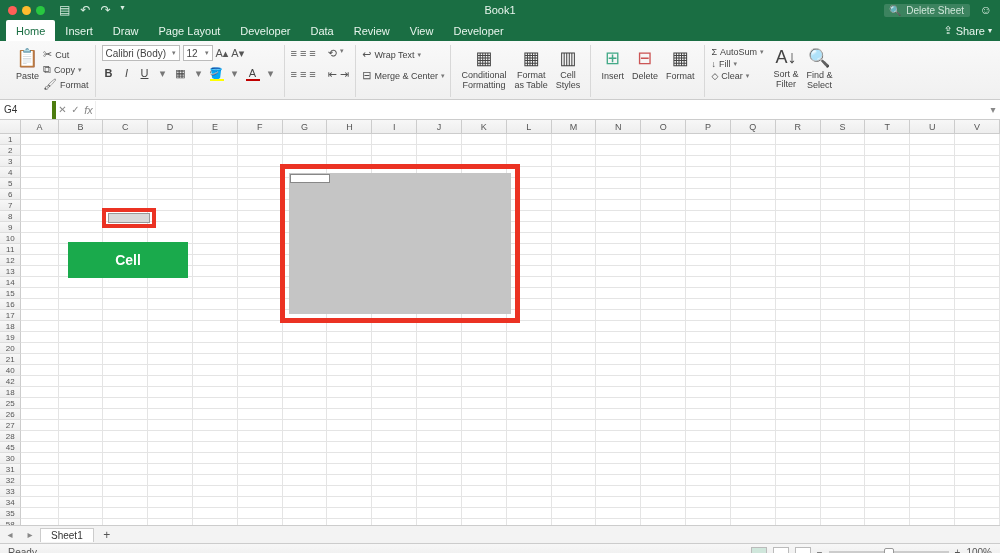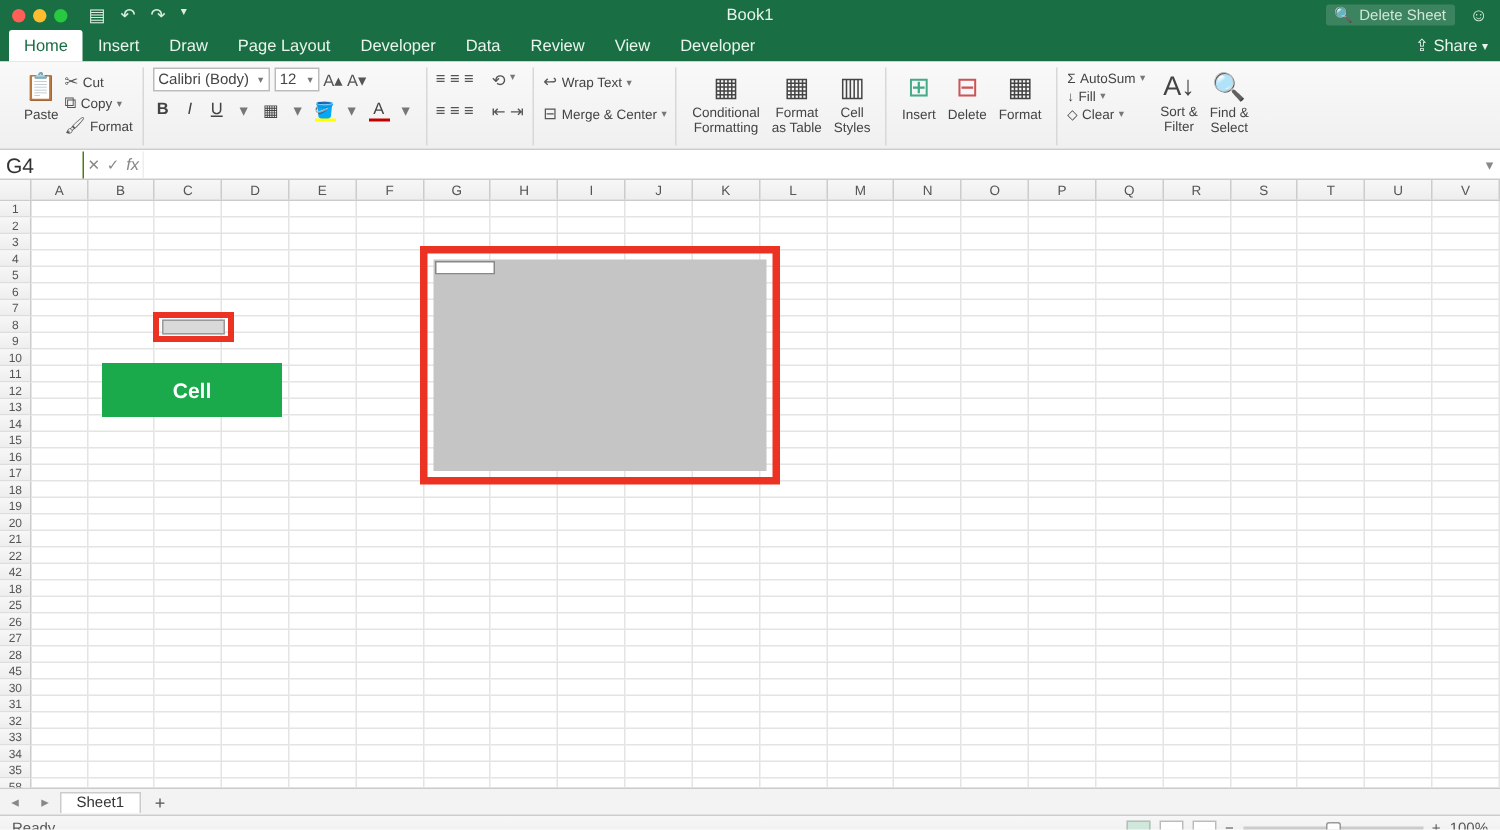--- a/index.html
+++ b/index.html
@@ -36,21 +36,21 @@
 .fontsize { width: 30px; height: 16px; font-size: 10px; border: 1px solid #bbb; background: #fff; padding: 0 3px; display: flex; align-items: center; justify-content: space-between; }
 .dd { font-size: 7px; color: #777; }
 .bu { display: flex; gap: 4px; margin-top: 4px; }
 .bu span { width: 14px; text-align: center; font-size: 11px; }
 
 
 .alnrow { display: flex; gap: 3px; }
 
 
 .fxbar { height: 20px; border-bottom: 1px solid #ccc; display: flex; align-items: center; background: #fff; }
-.namebox { width: 56px; height: 18px; border-right: 1px solid #4d7c0f; font-size: 14px; padding: 0 4px; display: flex; align-items: center; }
+.namebox { width: 56px; height: 18px; border-right: 4px solid #4d7c0f; font-size: 10px; padding: 0 4px; display: flex; align-items: center; }
 .fxicons { width: 40px; display: flex; align-items: center; justify-content: space-around; color: #888; font-size: 10px; border-right: 1px solid #eee; height: 18px; }
 .fxicons .fx { font-style: italic; font-size: 11px; }
 .fxinput { flex: 1; height: 18px; }
 .fxexpand { width: 14px; text-align: center; color: #888; font-size: 10px; }
 
 
 .grid { position: relative; height: 405px; overflow: hidden; }
 .colhdrs { display: flex; height: 14px; background: linear-gradient(#f7f7f7,#eee); border-bottom: 1px solid #ccc; }
 .corner { width: 22px; border-right: 1px solid #ccc; background: linear-gradient(#f7f7f7,#eee); }
 .ch { border-right: 1px solid #ccc; font-size: 9px; color: #555; display: flex; align-items: center; justify-content: center; }
@@ -838,21 +838,21 @@
         <div class="cell" style="width: 46px;"></div>
         <div class="cell" style="width: 46px;"></div>
         <div class="cell" style="width: 46px;"></div>
         <div class="cell" style="width: 46px;"></div>
         <div class="cell" style="width: 46px;"></div>
         <div class="cell" style="width: 46px;"></div>
         <div class="cell" style="width: 46px;"></div>
         <div class="cell" style="width: 46px;"></div>
       </div>
       <div class="row">
-        <div class="rh">22</div>
+        <div class="rh">40</div>
         <div class="cell" style="width: 38px;"></div>
         <div class="cell" style="width: 46px;"></div>
         <div class="cell" style="width: 46px;"></div>
         <div class="cell" style="width: 46px;"></div>
         <div class="cell" style="width: 46px;"></div>
         <div class="cell" style="width: 46px;"></div>
         <div class="cell" style="width: 46px;"></div>
         <div class="cell" style="width: 46px;"></div>
         <div class="cell" style="width: 46px;"></div>
         <div class="cell" style="width: 46px;"></div>

